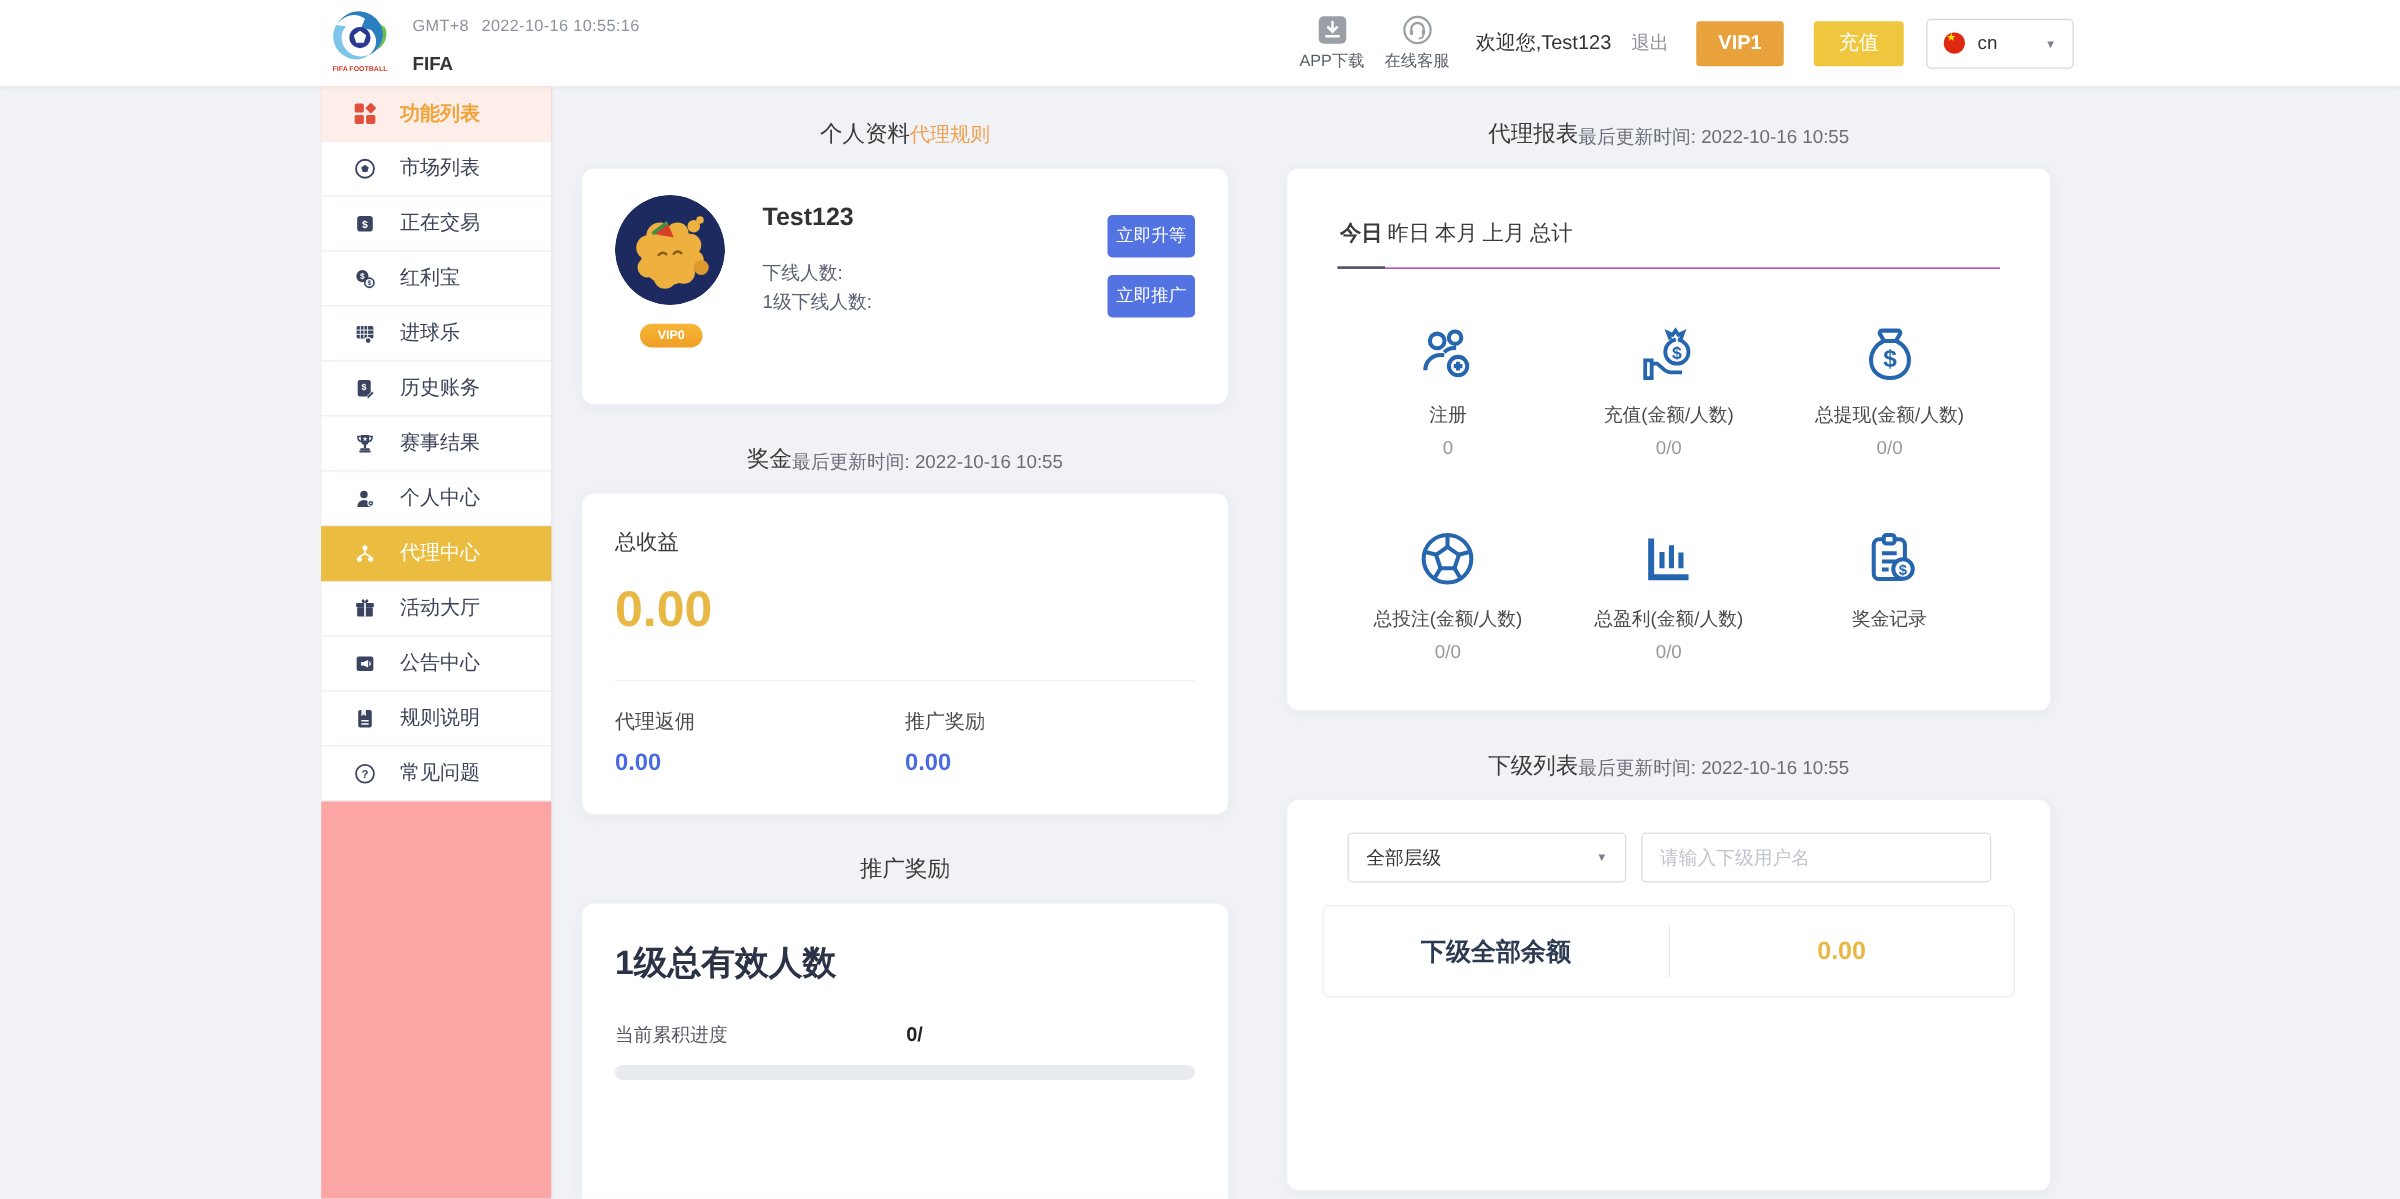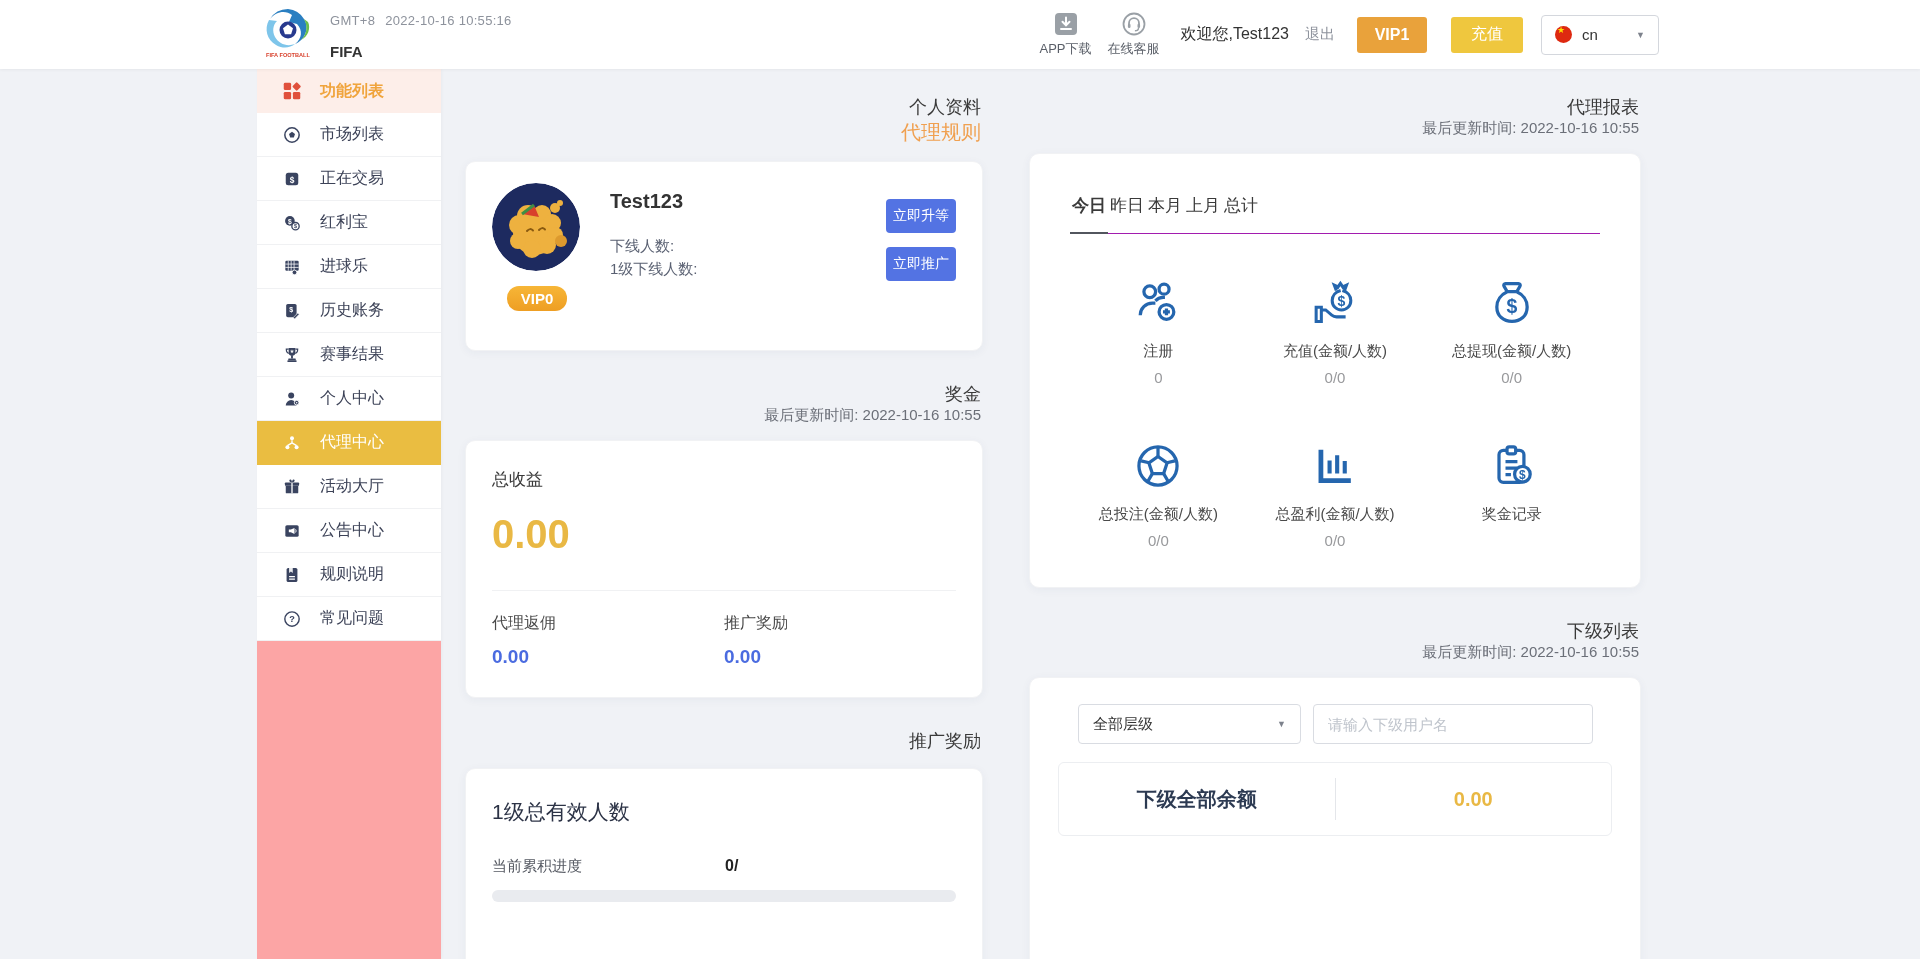--- a/index.html
+++ b/index.html
@@ -35,52 +35,52 @@
   .side-head .t { color:#f0a43c; font-weight:bold; font-size:16px; margin-left:17px; }
   .side-item { height:44px; display:flex; align-items:center; padding-left:24px; border-bottom:1px solid #f0f1f3; font-size:16px; color:#3c4257; cursor:pointer; background:#fff; }
   .side-item .ic { width:22px; display:flex; justify-content:center; color:#3a4460; }
   .side-item .lb { margin-left:17px; }
   .side-item.active { background:#eabd41; color:#fff; border-color:#eabd41; }
   .side-item.active .ic { color:#fff; }
 
   
   .col1 { position:absolute; left:465px; top:69px; width:518px; }
   .col2 { position:absolute; left:1029px; top:69px; width:612px; }
-  .sec-head { display:flex; justify-content:space-between; align-items:flex-end; padding:26px 2px 15px;flex-direction:column; }
+  .sec-head { display:flex; justify-content:center; align-items:flex-end; padding:26px 2px 15px; }
   .sec-head.tight { padding-top:31px; }
   .sec-title { font-size:18px; color:#3a3a3a; }
-  .sec-link { font-size:20px; color:#f0a050; cursor:pointer; }
+  .sec-link { font-size:16px; color:#f0a050; cursor:pointer; }
   .sec-update { font-size:15px; color:#6b6f78; }
   .card { background:#fff; border:1px solid #f1f2f4; border-radius:10px; box-shadow:0 2px 10px rgba(40,60,100,.05); }
 
   
   .profile-card { height:190px; padding:21px 26px; display:flex; }
   .avatar-col { width:90px; text-align:center; }
   .avatar { width:88px; height:88px; border-radius:50%; display:block; }
-  .vip-badge { display:inline-block; margin-top:15px; padding:4px 14px; background:linear-gradient(#f7b637,#ee9e23); border-radius:12px; color:#fff; font-weight:bold; font-size:15px; }
+  .vip-badge { display:inline-block; margin-top:15px; padding:4px 14px; background:linear-gradient(#f7b637,#ee9e23); border-radius:12px; color:#fff; font-weight:bold; font-size:10px; }
   .info-col { margin-left:28px; padding-top:7px; }
   .username { font-size:20px; font-weight:bold; color:#333; }
   .dl-line { font-size:15px; color:#5a6172; line-height:23px; }
   .dl-lines { margin-top:21px; }
   .btn-col { margin-left:auto; display:flex; flex-direction:column; gap:14px; padding-top:16px; }
   .btn-blue { width:70px; height:34px; background:#5373e3; color:#fff; font-size:14px; border:none; border-radius:4px; cursor:pointer; }
 
   
   .bonus-card { height:258px; padding:27px 26px; }
   .bonus-total-label { font-size:17px; color:#3a3a3a; }
   .bonus-total-value { font-size:40px; font-weight:bold; color:#e9b844; margin-top:21px; }
   .bonus-hr { border:none; border-top:1px solid #f0f1f3; margin-top:33px; }
   .bonus-row { display:flex; margin-top:22px; }
   .bonus-col { width:233px; }
   .bonus-sub-label { font-size:16px; color:#4a4a4a; }
   .bonus-sub-value { font-size:19px; font-weight:bold; color:#4a6be0; margin-top:12px; }
 
   
   .promo-card { height:300px; padding:29px 26px; }
-  .promo-title { font-size:21px; font-weight:normal; color:#2c3346; }
+  .promo-title { font-size:27px; font-weight:bold; color:#2c3346; }
   .progress-row { display:flex; margin-top:31px; align-items:baseline; }
   .progress-label { width:233px; font-size:15px; color:#555962; }
   .progress-value { font-size:16px; font-weight:bold; color:#222; }
   .progress-bar { margin-top:14px; height:12px; border-radius:6px; background:#e9ebef; overflow:hidden; }
   .progress-fill { height:100%; width:0%; background:#eabd41; border-radius:6px; }
 
   
   .report-card { height:435px; padding:26px 40px 0; }
   .tabs { display:flex; border-bottom:1px solid #a21caf; margin-top:6px; }
   .tab { font-size:17px; color:#3a3a3a; padding:8px 2px 15px; border-bottom:2px solid transparent; margin-bottom:-1px; cursor:pointer; }

